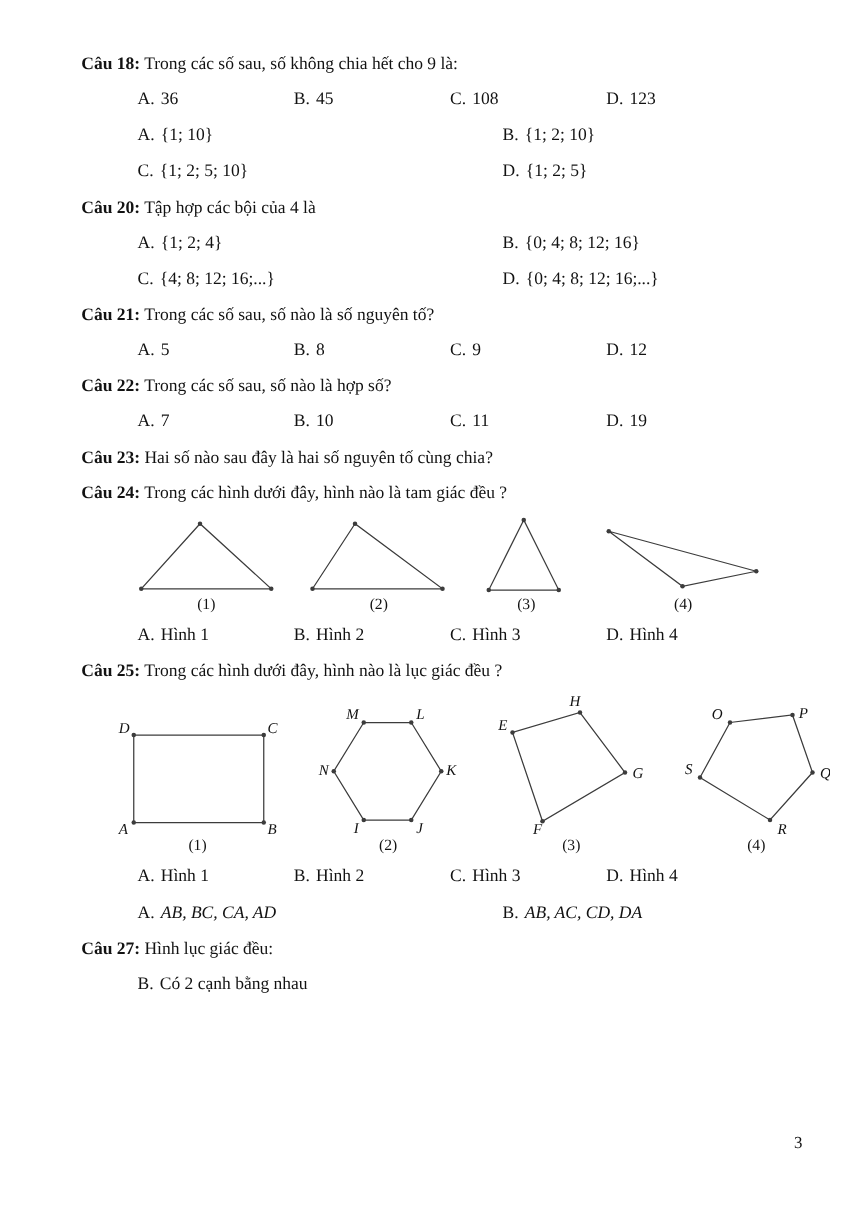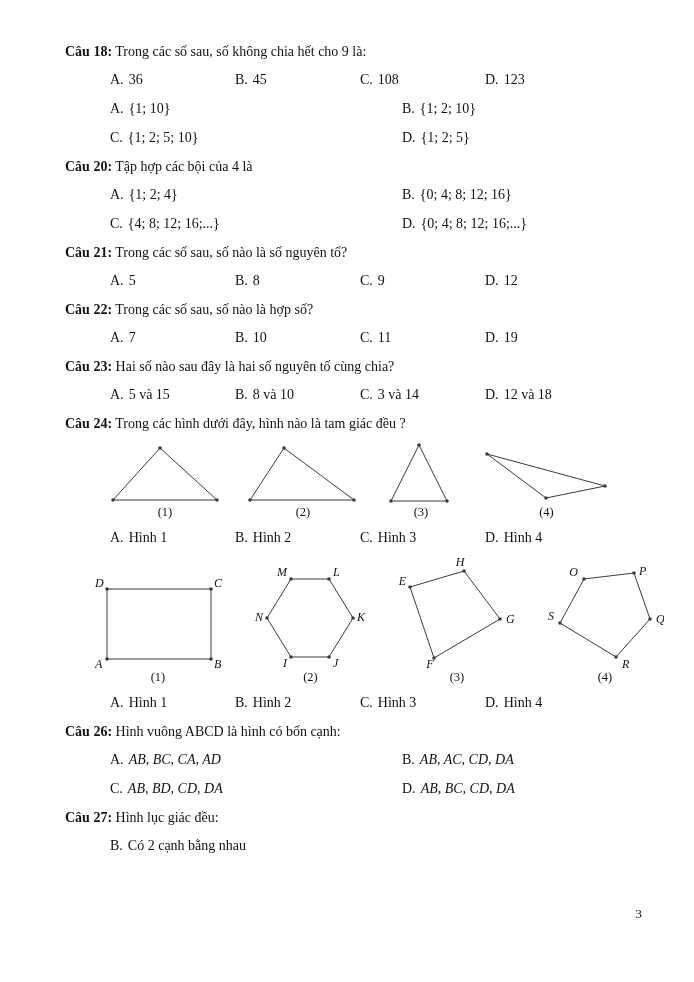--- a/index.html
+++ b/index.html
@@ -85,26 +85,20 @@
     <div class="opts opts4">
       <span class="opt"><span class="okey">A.</span><span>7</span></span>
       <span class="opt"><span class="okey">B.</span><span>10</span></span>
       <span class="opt"><span class="okey">C.</span><span>11</span></span>
       <span class="opt"><span class="okey">D.</span><span>19</span></span>
     </div>
   </div>
 
   <div class="q">
     <div class="qhead"><span class="qlabel">Câu 23:</span> <span>Hai số nào sau đây là </span><span class="qbold">hai số nguyên tố cùng chia</span><span>?</span></div>
-    <div class="opts opts4">
-      <span class="opt"><span class="okey">A.</span><span>5 và 15</span></span>
-      <span class="opt"><span class="okey">B.</span><span>8 và 10</span></span>
-      <span class="opt"><span class="okey">C.</span><span>3 và 14</span></span>
-      <span class="opt"><span class="okey">D.</span><span>12 và 18</span></span>
-    </div>
   </div>
 
   <div class="q">
     <div class="qhead"><span class="qlabel">Câu 24:</span> <span>Trong các hình dưới đây, hình nào là tam giác đều ?</span></div>
     <div class="figrow figrow24">
       <div class="fig">
         <svg width="110" height="60">
           <polygon class="shape" points="50,4 3,56 107,56"></polygon>
           <circle cx="50" cy="4" r="1.8"></circle>
             <circle cx="3" cy="56" r="1.8"></circle>
@@ -142,20 +136,21 @@
     </div>
     <div class="opts opts4">
       <span class="opt"><span class="okey">A.</span><span>Hình 1</span></span>
       <span class="opt"><span class="okey">B.</span><span>Hình 2</span></span>
       <span class="opt"><span class="okey">C.</span><span>Hình 3</span></span>
       <span class="opt"><span class="okey">D.</span><span>Hình 4</span></span>
     </div>
   </div>
 
   <div class="q">
+    <div class="qhead"><span class="qlabel">Câu 25:</span> <span>Trong các hình dưới đây, hình nào là lục giác đều ?</span></div>
     <div class="figrow figrow25">
       <div class="fig">
         <svg width="130" height="94">
           <polygon class="shape" points="14,14 118,14 118,84 14,84"></polygon>
           <circle cx="14" cy="14" r="1.8"></circle>
             <circle cx="118" cy="14" r="1.8"></circle>
             <circle cx="14" cy="84" r="1.8"></circle>
             <circle cx="118" cy="84" r="1.8"></circle>
           <text x="2" y="12">D</text>
           <text x="121" y="12">C</text>
@@ -215,29 +210,24 @@
     </div>
     <div class="opts opts4">
       <span class="opt"><span class="okey">A.</span><span>Hình 1</span></span>
       <span class="opt"><span class="okey">B.</span><span>Hình 2</span></span>
       <span class="opt"><span class="okey">C.</span><span>Hình 3</span></span>
       <span class="opt"><span class="okey">D.</span><span>Hình 4</span></span>
     </div>
   </div>
 
   <div class="q">
-    <div class="qhead"><span class="qlabel">Câu 26:</span> <span>Hình vuông ABCD là hình có bốn cạnh:</span></div>
     <div class="opts opts2">
       <span class="opt"><span class="okey">A.</span><span class="italic">AB,  BC,  CA,  AD</span></span>
       <span class="opt"><span class="okey">B.</span><span class="italic">AB,  AC,  CD,  DA</span></span>
     </div>
-    <div class="opts opts2">
-      <span class="opt"><span class="okey">C.</span><span class="italic">AB,  BD,  CD,  DA</span></span>
-      <span class="opt"><span class="okey">D.</span><span class="italic">AB,  BC,  CD,  DA</span></span>
-    </div>
   </div>
 
   <div class="q">
     <div class="qhead"><span class="qlabel">Câu 27:</span> <span>Hình lục giác đều:</span></div>
     <div class="opts opts2">
       <span class="opt"><span class="okey">B.</span><span>Có 2 cạnh bằng nhau</span></span>
     </div>
   </div>
 
 </div>

